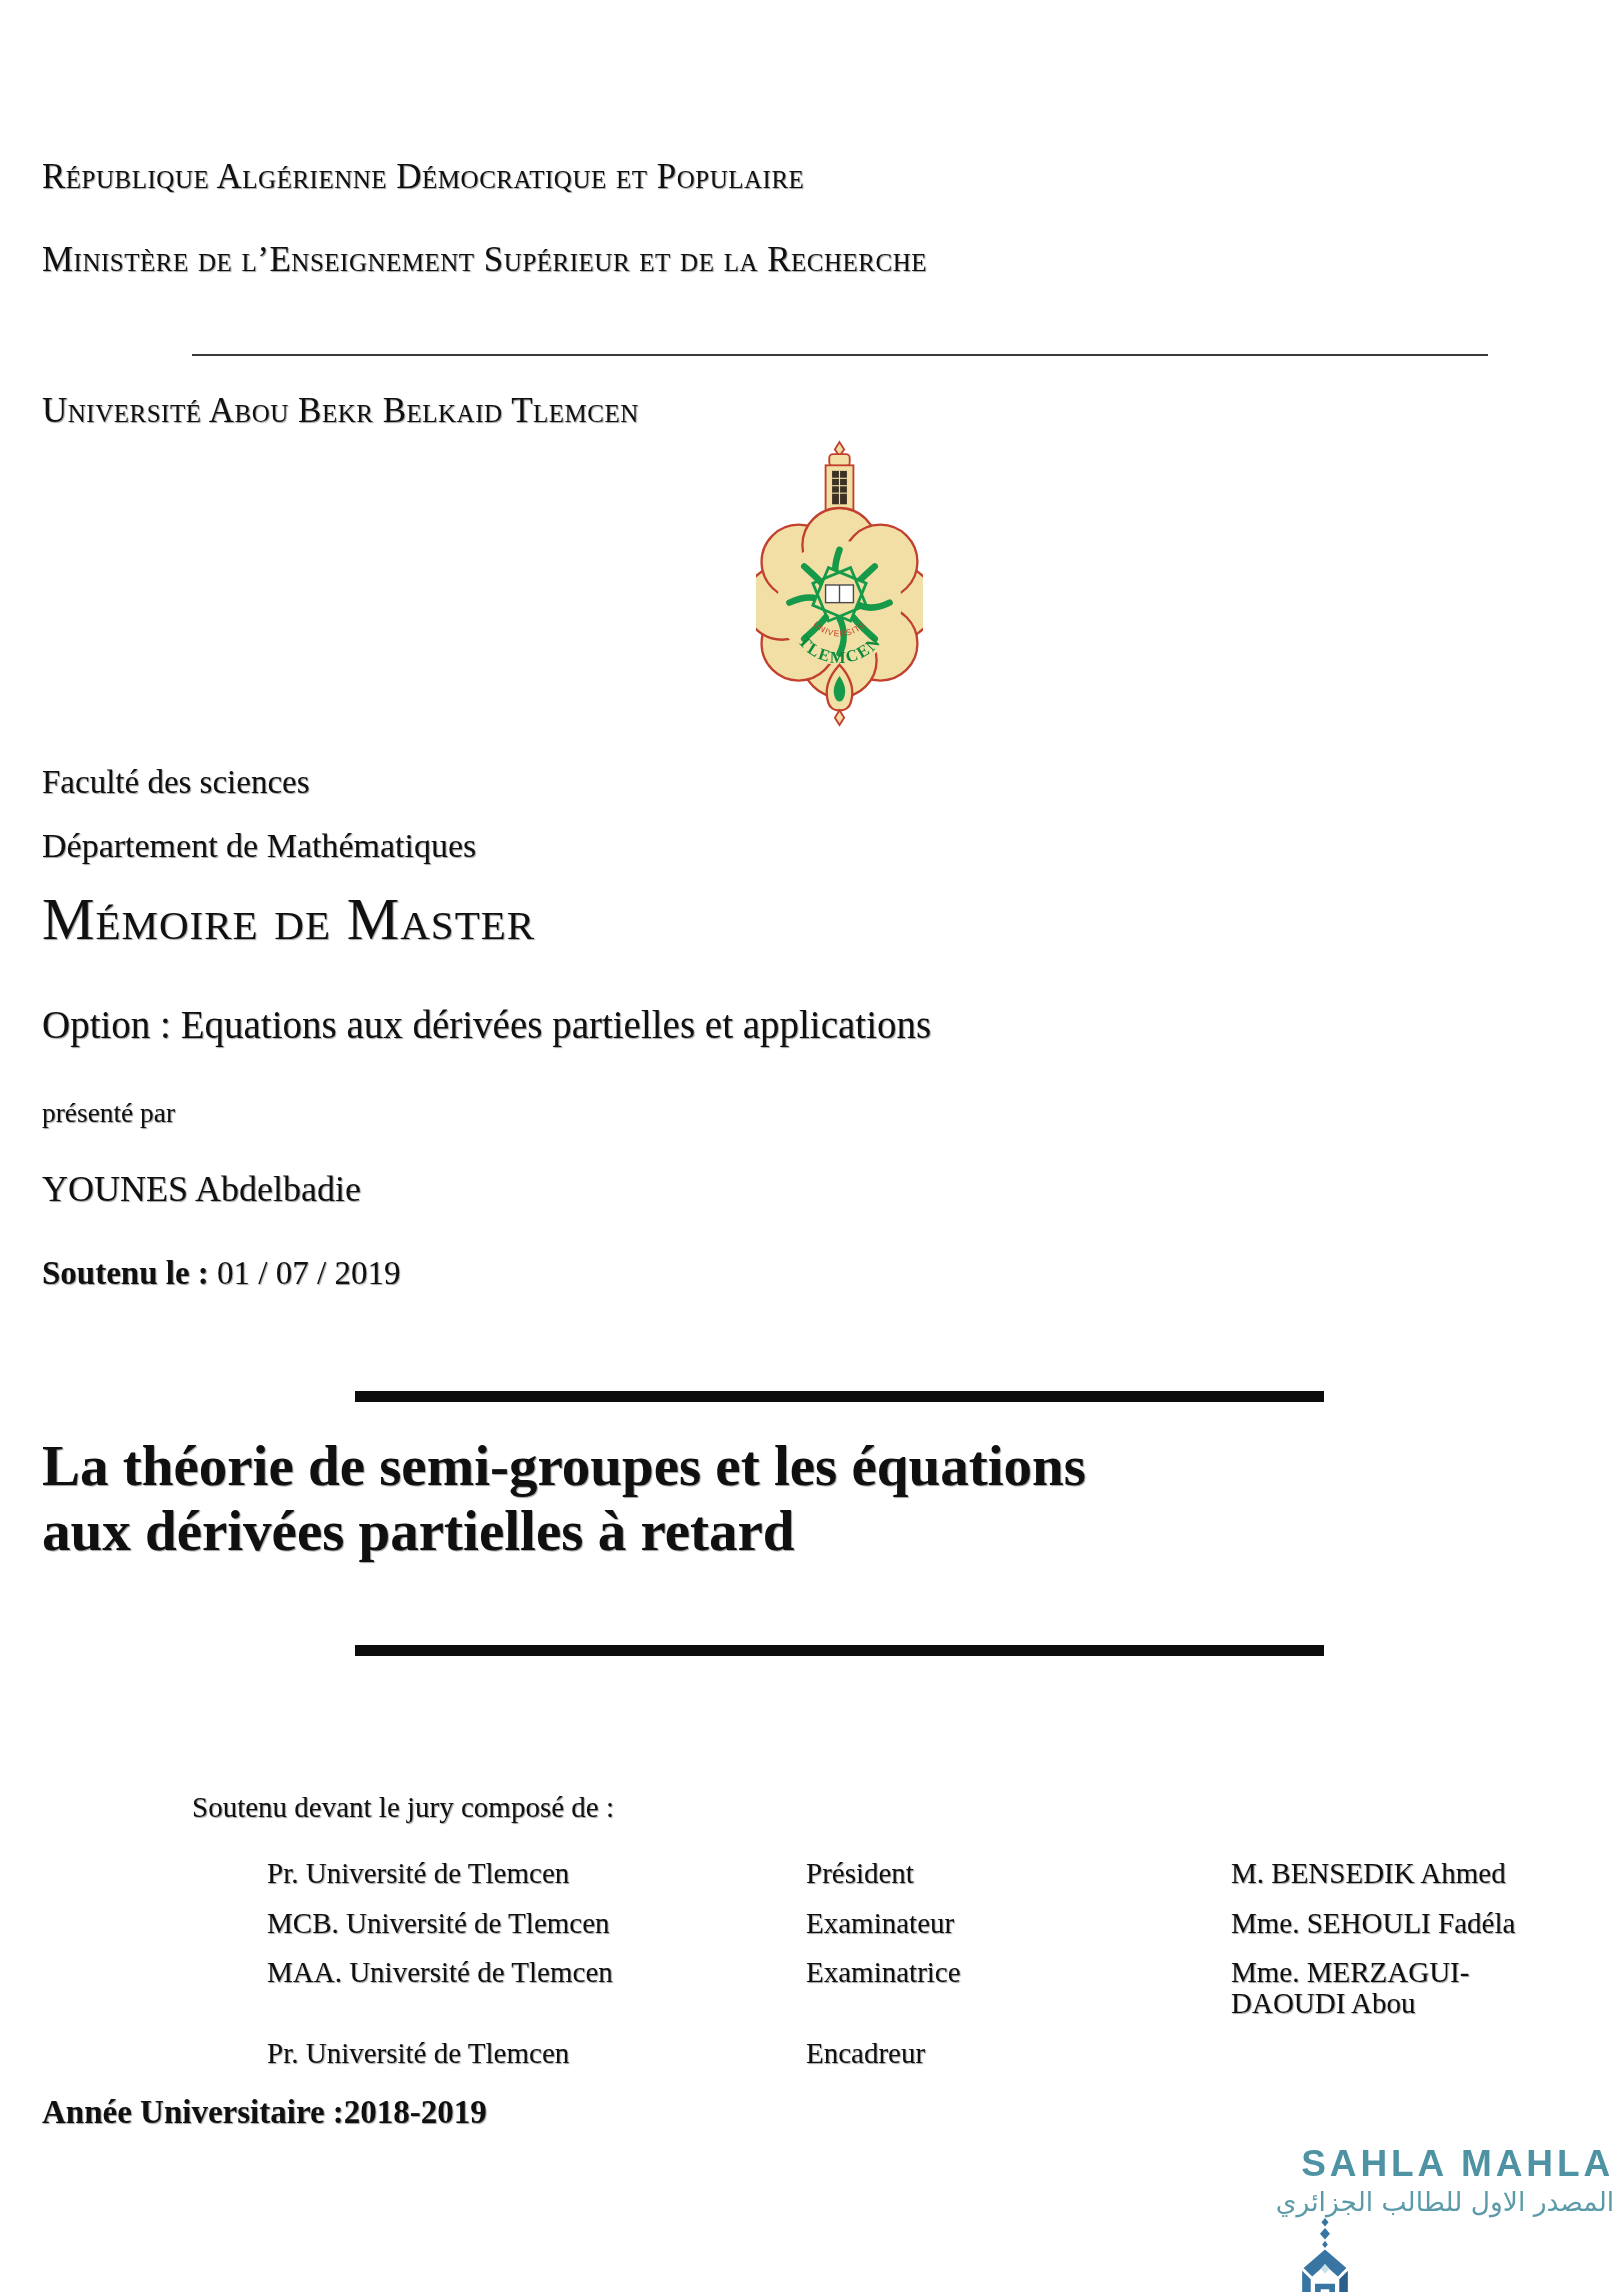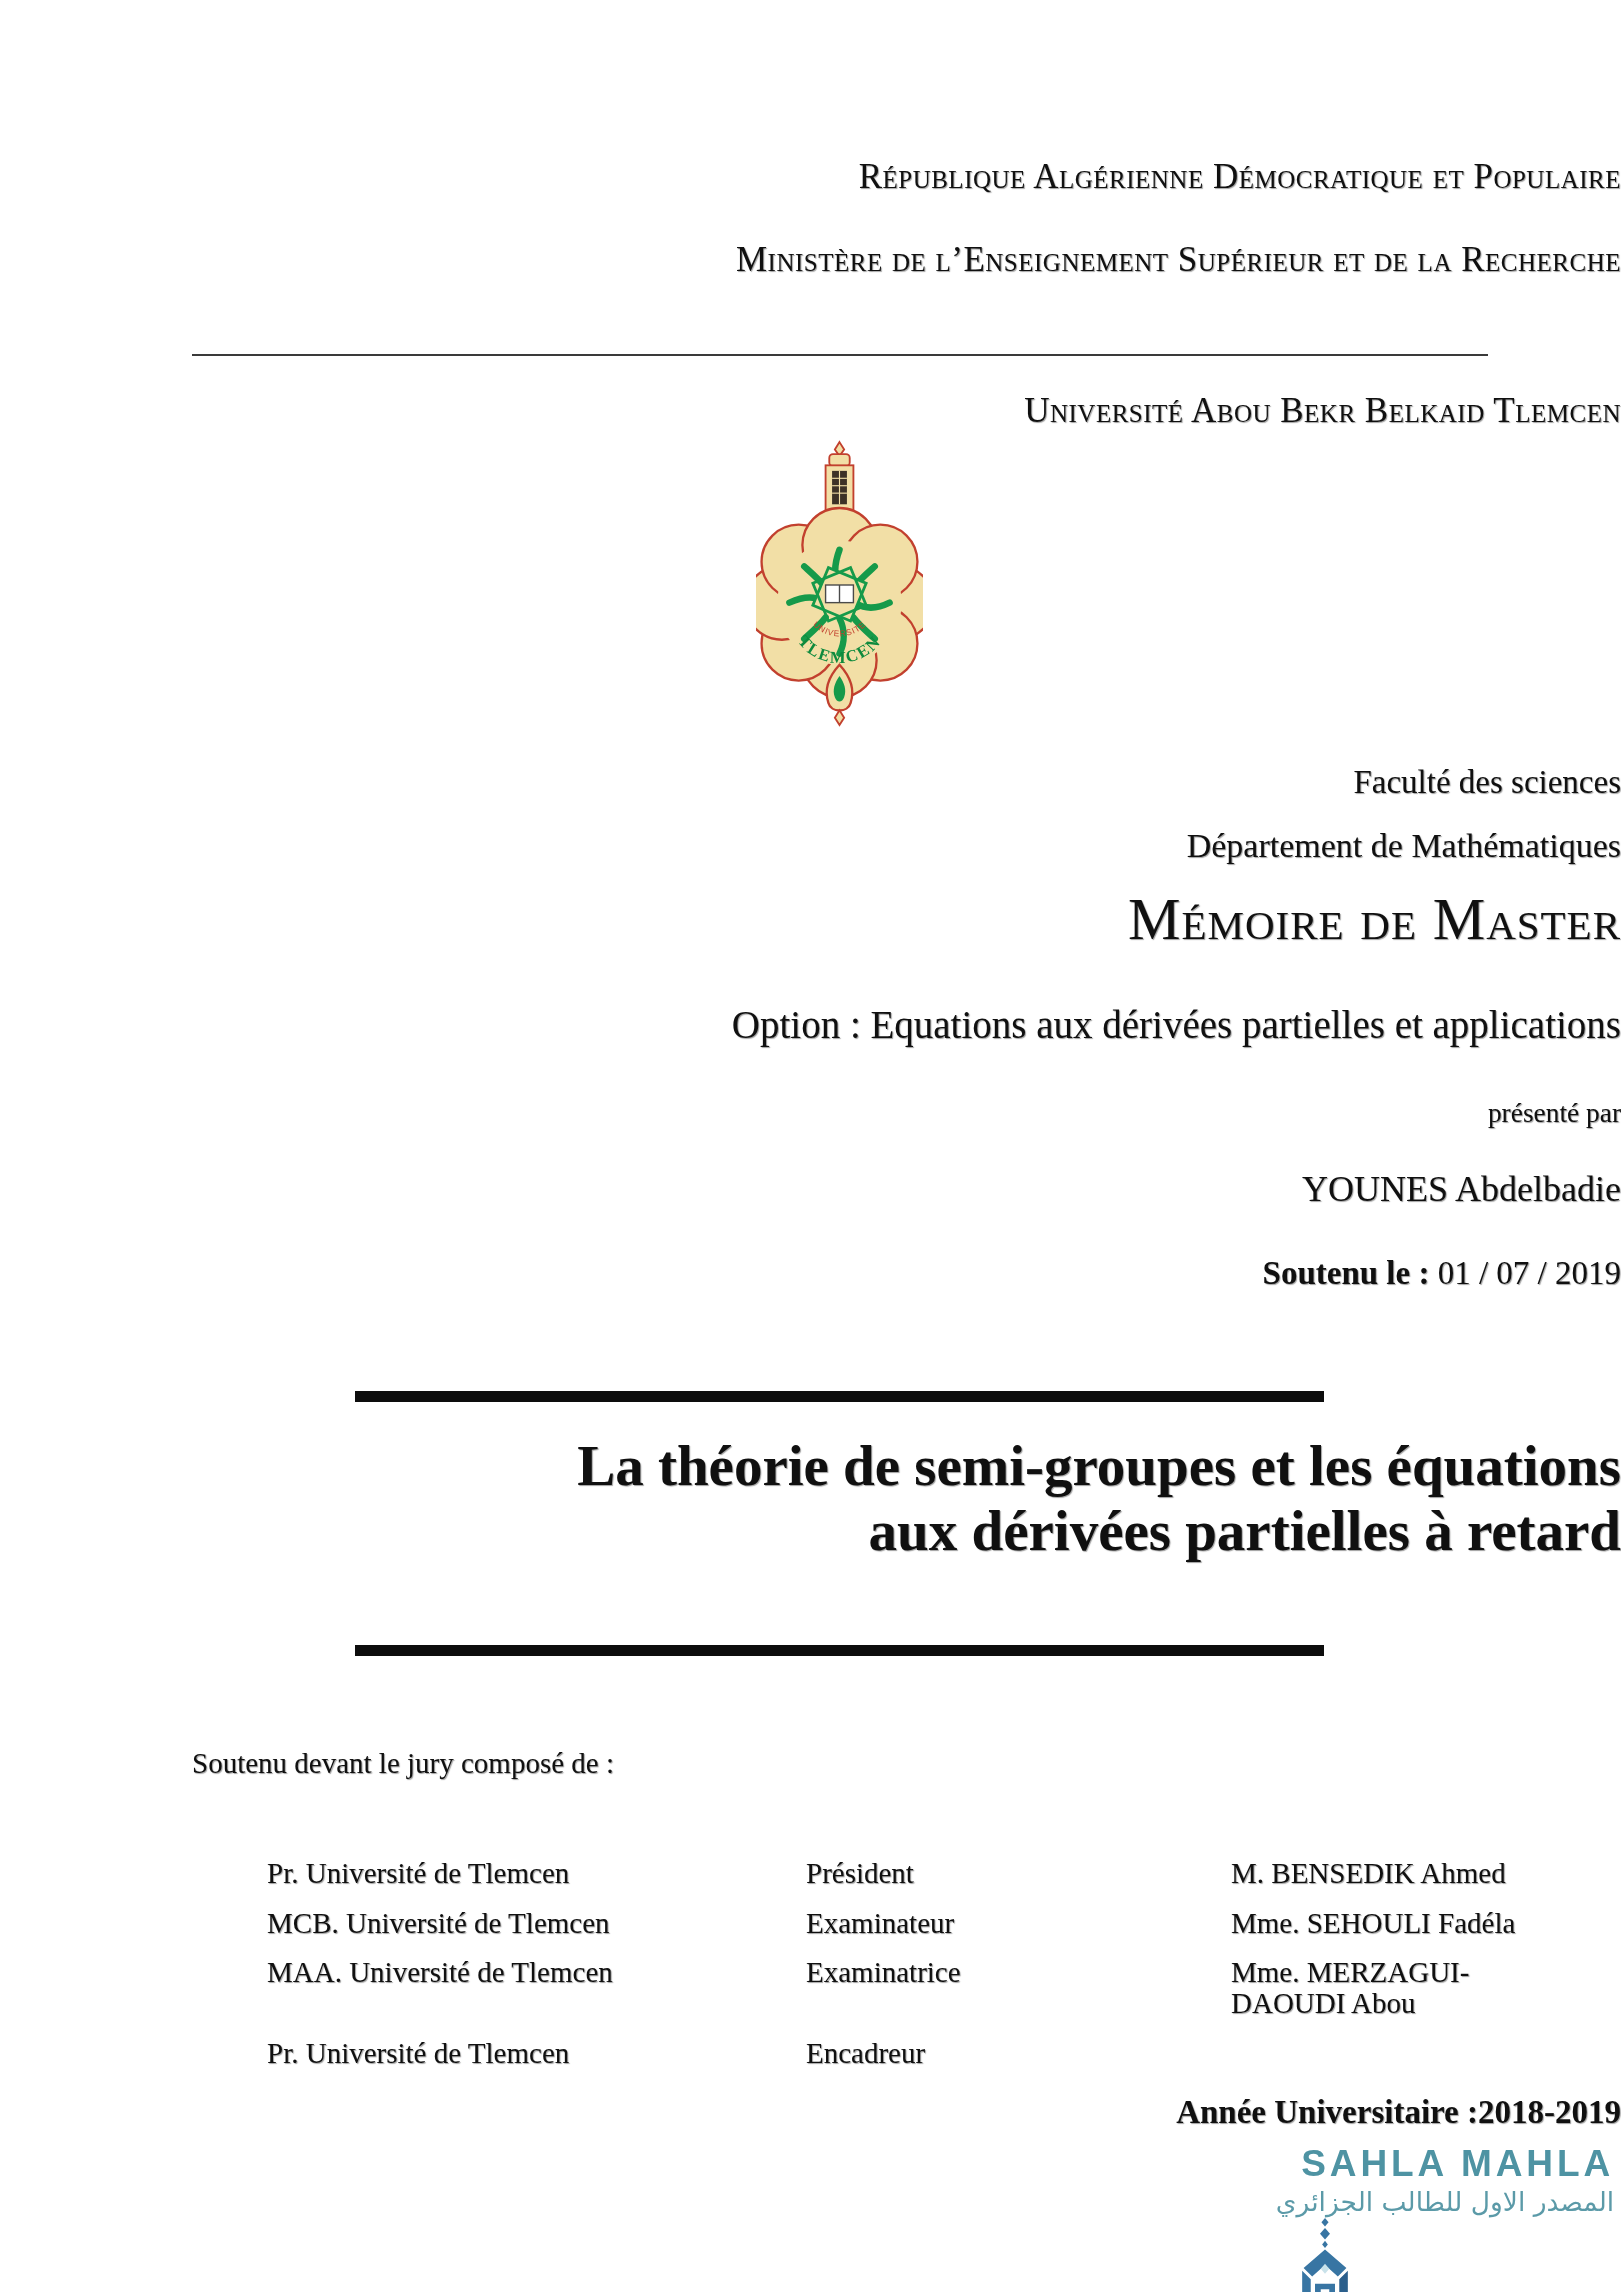--- a/index.html
+++ b/index.html
@@ -5,37 +5,37 @@
   html,body{margin:0;padding:0;background:#ffffff;}
   .page{
     position:relative;
     width:1621px;height:2293px;
     background:#ffffff;
     overflow:hidden;
     font-family:"Liberation Serif","DejaVu Serif",serif;
     color:#101010;
   }
   .abs{position:absolute;}
-  .centered{left:42px;right:0;text-align:right;}
+  .centered{left:42px;right:0;text-align:left;}
   .soft{text-shadow:1px 1px 1px rgba(80,80,80,0.55);}
   .sc{font-variant:small-caps;}
   .header-line{font-size:35px;letter-spacing:0.5px;}
   .ministry{line-height:49px;}
   .rule-thin{height:2px;background:#3a3a3a;}
   .faculty{font-size:33px;}
   .department{font-size:34px;}
   .degree{font-size:59px;letter-spacing:1px;}
   .option{font-size:39px;}
   .presented{font-size:27.4px;}
   .author{font-size:36px;}
   .defended{font-size:33px;}
   .defended .lbl{font-weight:bold;}
   .rule-thick{height:10.8px;background:#0d0d0d;}
   .thesis-title{font-size:57px;font-weight:bold;line-height:65px;}
-  .jury-intro{font-size:29px;}
+  .jury-intro{font-size:29px;margin-top:44px;}
   .jury-grid{
     display:grid;
     grid-template-columns:539px 425px auto;
     row-gap:18.6px;
     font-size:29px;line-height:31px;
     text-align:left;
   }
   .annee{font-size:33px;font-weight:bold;}
   .brand{display:flex;align-items:flex-start;}
   .brand-text{text-align:right;margin-top:35px;}

